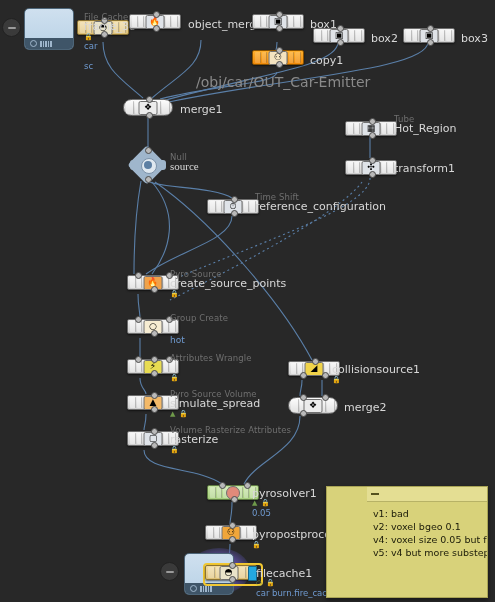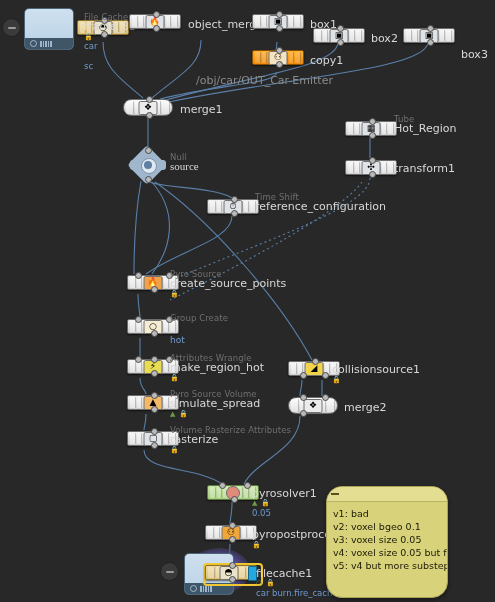--- a/index.html
+++ b/index.html
@@ -95,21 +95,21 @@
   .port{position:absolute;width:5px;height:5px;border-radius:50%;
     background:#b9b9b9;border:1px solid #4a4a4a;}
   .port.in{top:-4px;}
   .port.out{bottom:-4px;}
 
   
   .lbl{position:absolute;white-space:nowrap;}
   .type{font-size:8.5px;color:#6f6f6f;letter-spacing:.1px;}
   .name{font-size:11px;color:#d8d8d8;}
   .val{font-size:8.5px;color:#6f9ad0;}
-  .path{font-size:11px;color:#8a8a8a;margin-top:40px;}
+  .path{font-size:14px;color:#8a8a8a;margin-top:40px;}
   .grp{font-size:9px;color:#6f9ad0;}
   .flags{font-size:7px;color:#9a9a9a;letter-spacing:1px;}
 
   
   .collapse{
     position:absolute;width:17px;height:17px;border-radius:50%;
     background:#3a3a3a;border:1px solid #222;
     display:flex;align-items:center;justify-content:center;
   }
   .collapse b{display:block;width:8px;height:2px;background:#9a9a9a;border-radius:1px;}
@@ -142,23 +142,24 @@
   }
   
   .rflag{position:absolute;width:7px;height:13px;background:#23a8e0;
     border:1px solid #14678c;border-radius:1px;}
 
   
   .sticky{
     position:absolute;
     background:#d8d27a;
     border:1px solid #a9a455;
-    border-radius:16px;
+    border-radius:0;
     box-shadow:0 2px 4px rgba(0,0,0,.45);
     overflow:hidden;
+    padding-left:40px;
   }
   .sticky .bar{
     height:14px;background:#e4de93;border-bottom:1px solid #b7b266;
     display:flex;align-items:center;padding-left:4px;
   }
   .sticky .bar b{display:block;width:8px;height:2px;background:#55521f;}
   .sticky .body{padding:5px 6px;}
   .sticky .body div{font-size:9.5px;color:#20200c;line-height:13px;white-space:nowrap;}
 </style>
 </head>
@@ -322,21 +323,21 @@
           <i></i>
           <i></i>
           <i></i>
           <i></i>
         </div>
       <div class="glyph">▣</div>
       <div class="port in" style="left:23px;"></div>
       <div class="port out" style="left:23px;"></div>
     </div>
   </div>
-  <div class="lbl name" style="left:461px;top:48px;">box3</div>
+  <div class="lbl name" style="left:461px;top:32px;">box3</div>
 
   <div class="node" style="left:252px;top:50px;">
     <div class="chassis orange">
       <div class="ribs">
           <i></i>
           <i></i>
           <i></i>
           <i></i>
           <i></i>
           <i></i>
@@ -488,21 +489,20 @@
           <i></i>
         </div>
       <div class="glyph" style="background:#e8dc52;">⚡</div>
       <div class="port in" style="left:7px;"></div>
       <div class="port in" style="left:23px;"></div>
       <div class="port in" style="left:38px;"></div>
       <div class="port out" style="left:23px;"></div>
     </div>
   </div>
   <div class="lbl type" style="left:170px;top:353px;">Attributes Wrangle</div>
-  <div class="lbl name" style="left:170px;top:361px;">make_region_hot</div>
   <div class="lbl flags" style="left:170px;top:374px;">🔒</div>
 
   <div class="node" style="left:127px;top:395px;">
     <div class="chassis sop">
       <div class="ribs">
           <i></i>
           <i></i>
           <i></i>
           <i></i>
           <i></i>
@@ -652,19 +652,18 @@
   <div class="lbl flags" style="left:256px;top:579px;"><span style="color:#6f9a4a;">○</span> 🔒</div>
   <div class="lbl val" style="left:256px;top:588px;">car burn.fire_cache_v5.$F4.vdb</div>
 
   <div class="sticky" style="left:326px;top:486px;width:120px;height:110px;">
     <div class="bar">
         <b></b>
       </div>
     <div class="body">
       <div>v1: bad</div>
       <div>v2: voxel bgeo 0.1</div>
-      <div>v3: voxel size 0.05</div>
       <div>v4: voxel size 0.05 but faster</div>
       <div>v5: v4 but more substeps</div>
     </div>
   </div>
 
 </div>
 
 </body></html>

